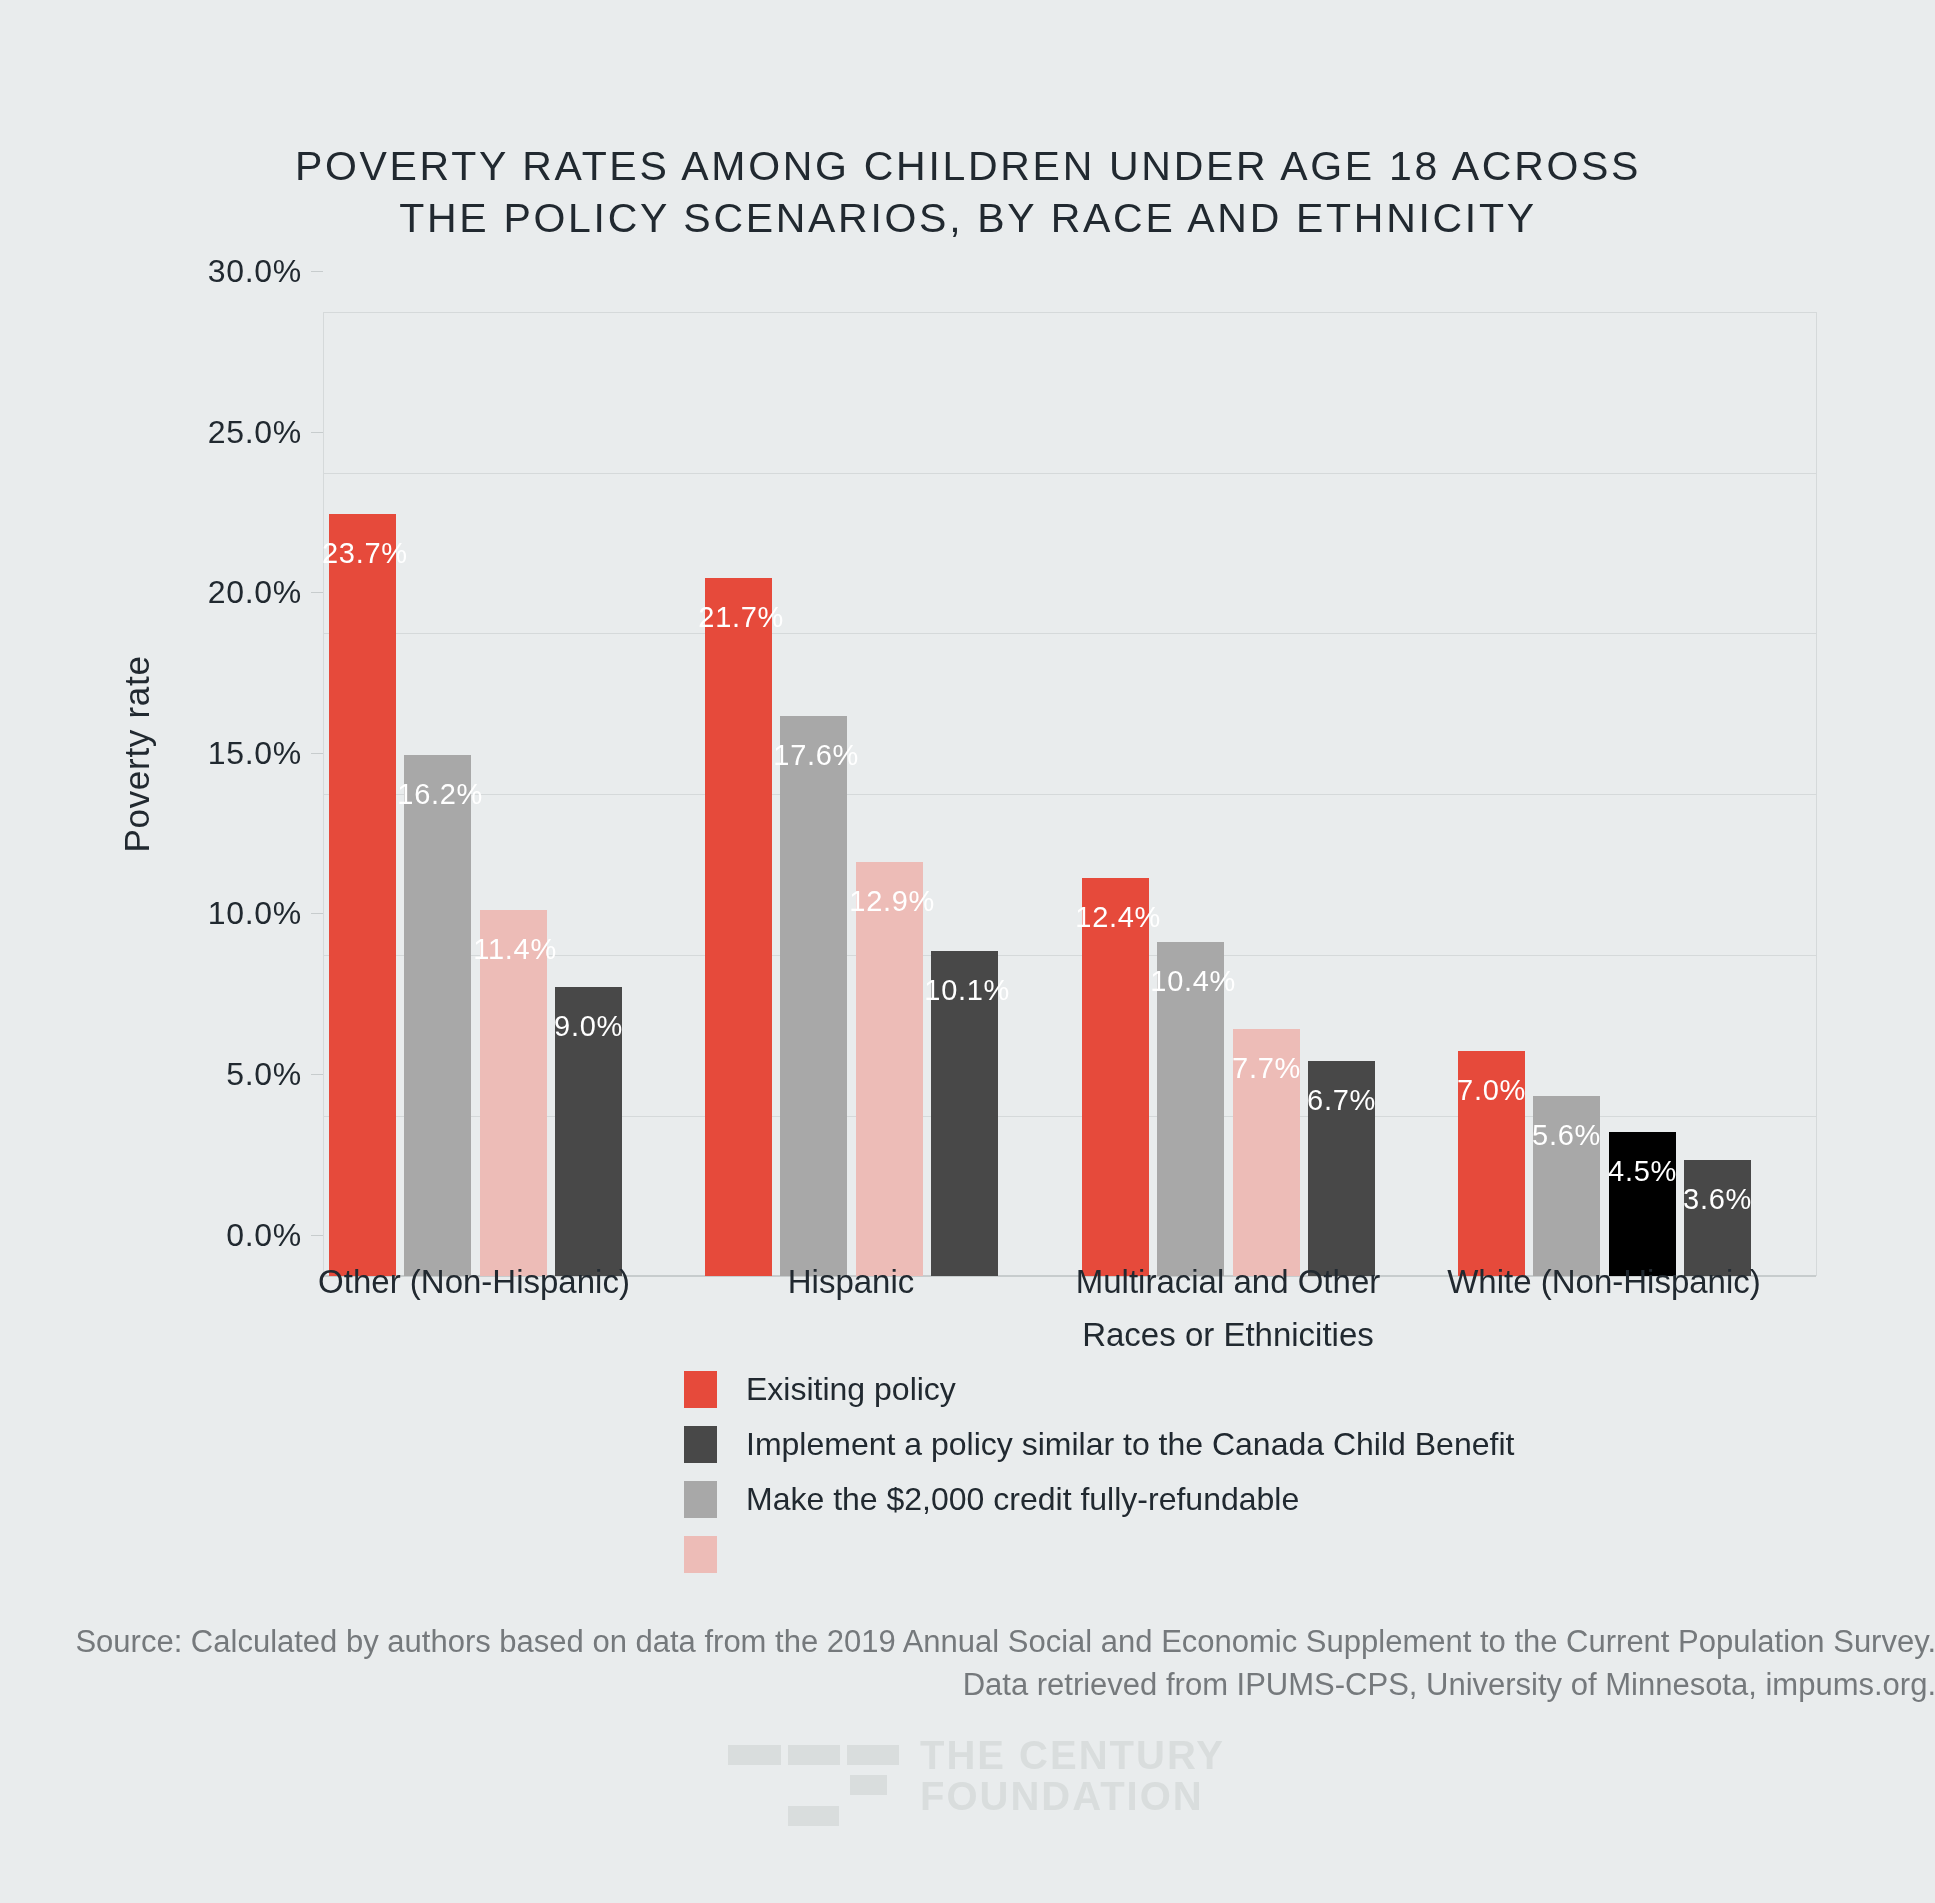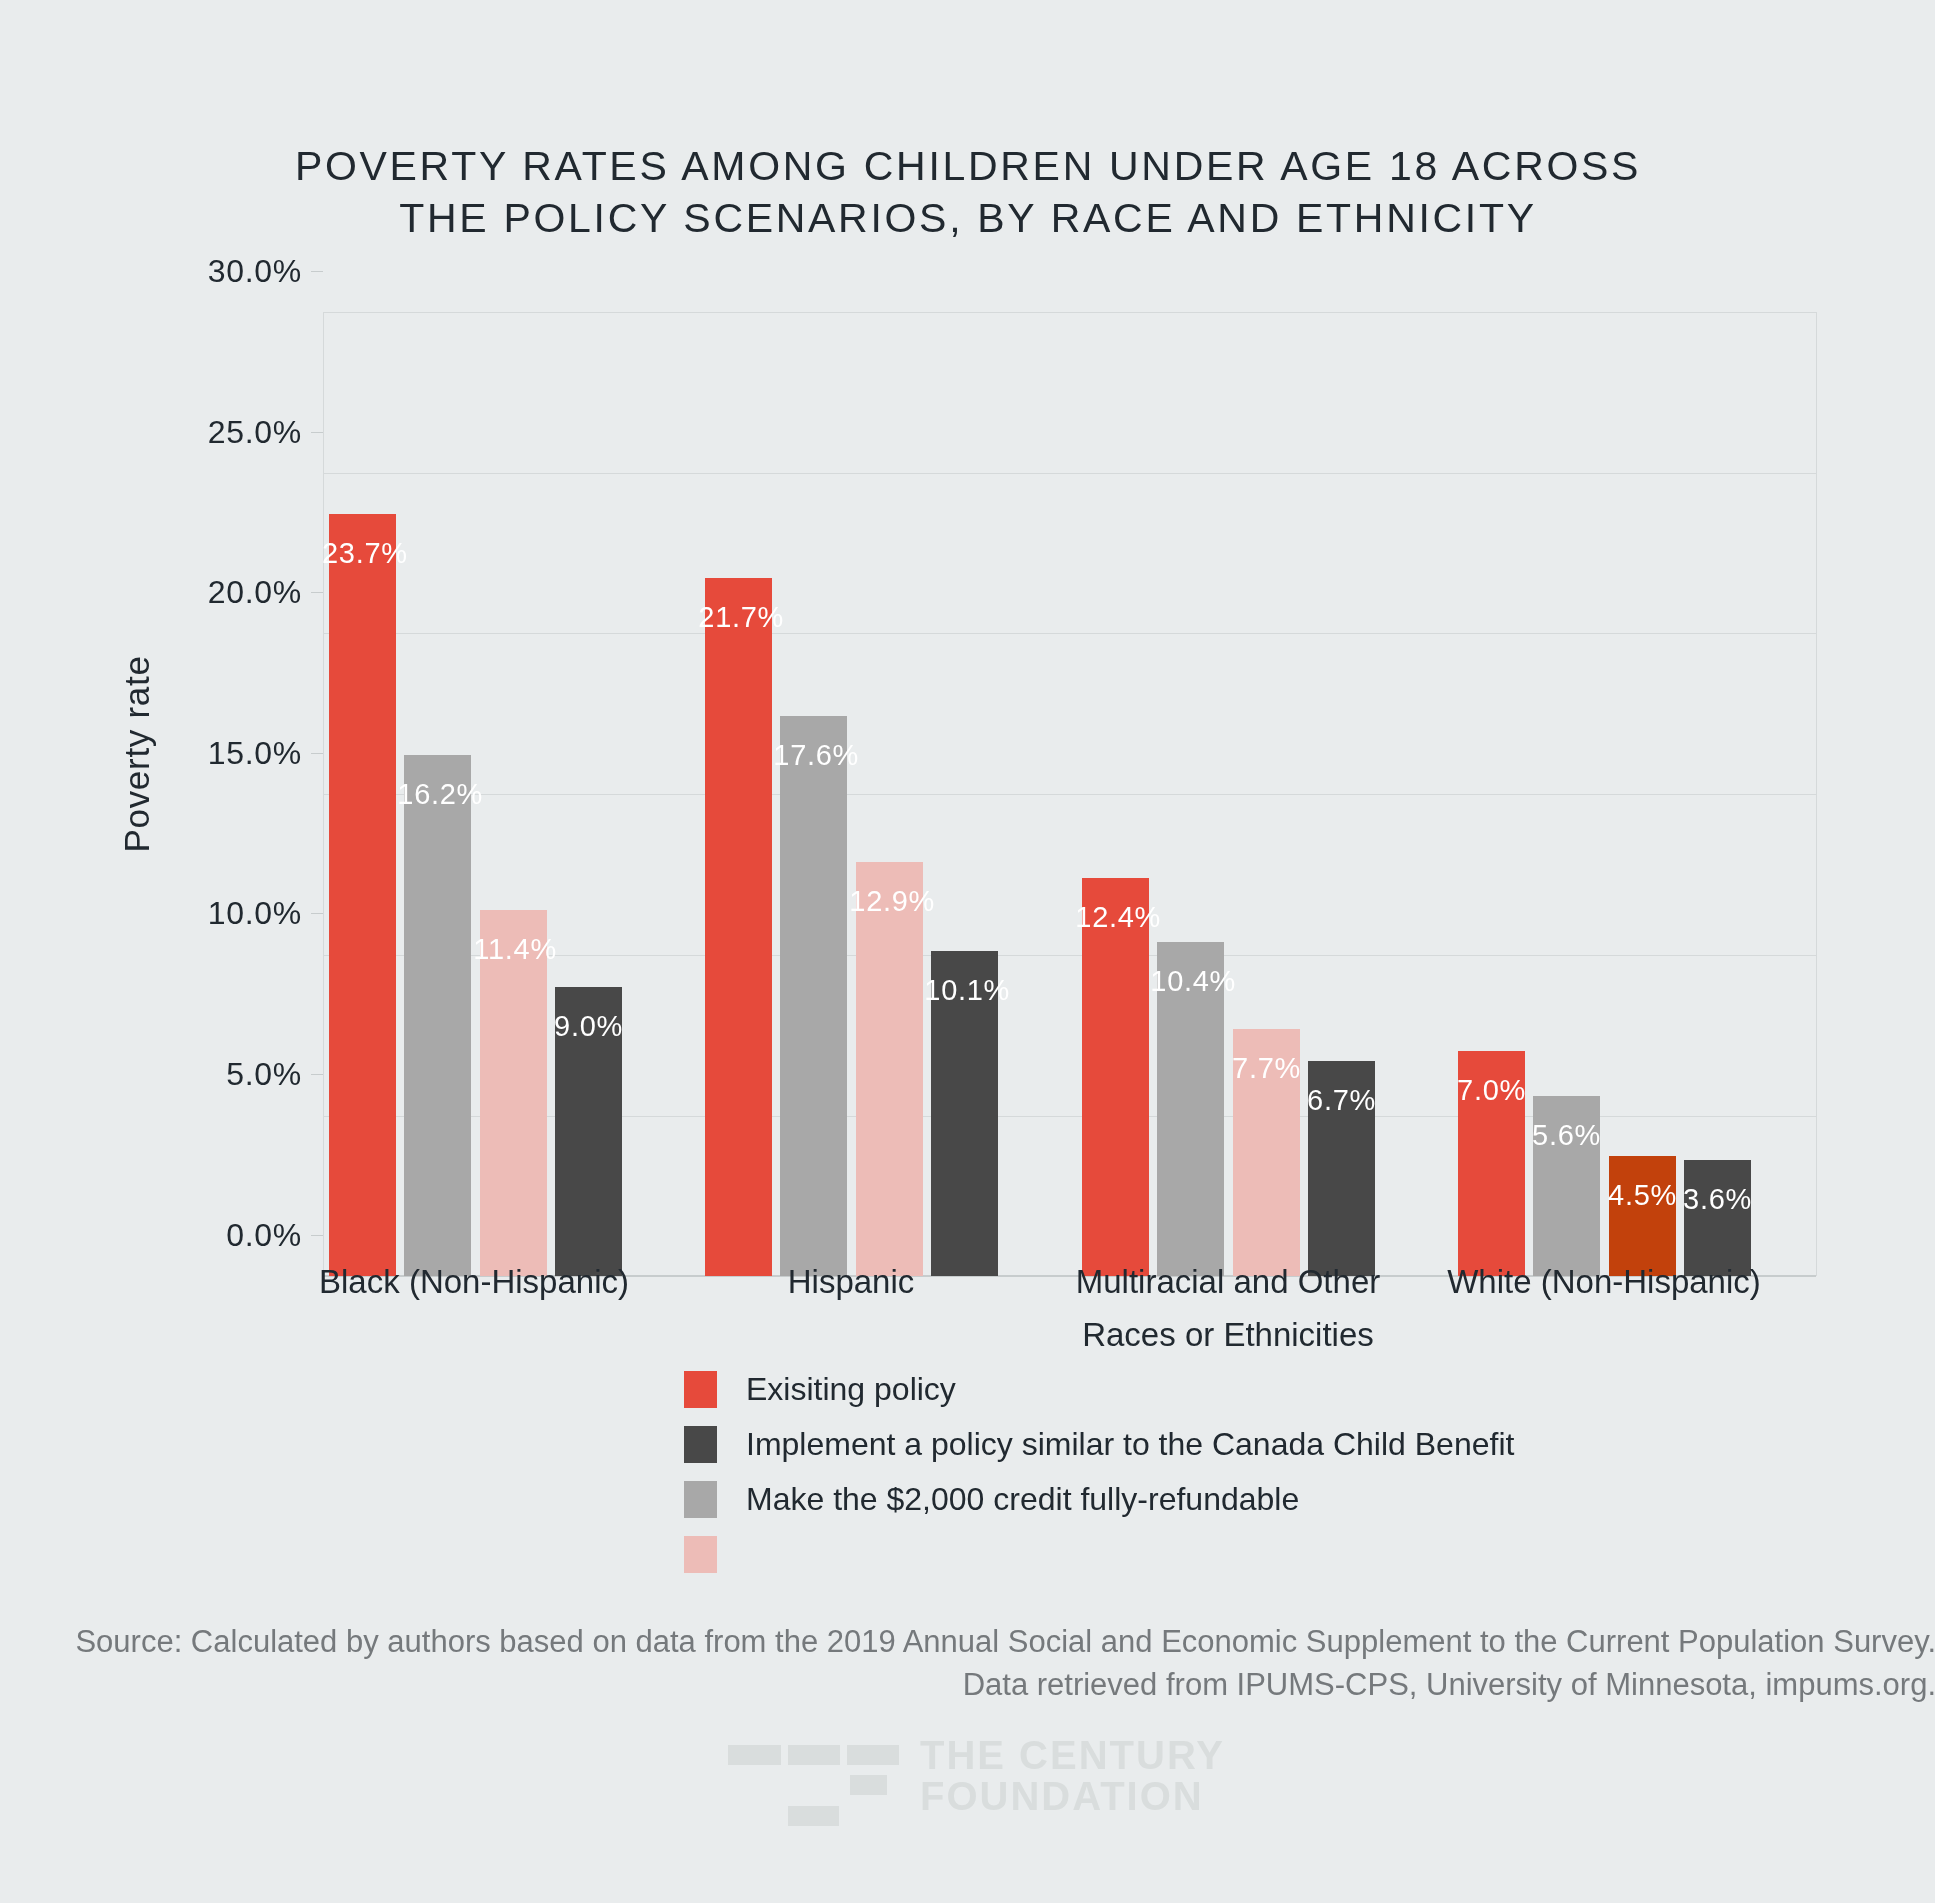--- a/index.html
+++ b/index.html
@@ -156,21 +156,21 @@
         </div>
         <div class="bar" style="left: 984px; height: 215px; background: rgb(72, 72, 72);">
           <div class="bar-value-label">6.7%</div>
         </div>
         <div class="bar" style="left: 1134px; height: 225px; background: rgb(230, 74, 59);">
           <div class="bar-value-label">7.0%</div>
         </div>
         <div class="bar" style="left: 1209px; height: 180px; background: rgb(168, 168, 168);">
           <div class="bar-value-label">5.6%</div>
         </div>
-        <div class="bar" style="left: 1285px; height: 120px; background: #c2410c;">
+        <div class="bar" style="left: 1285px; height: 144px; background: #000000;">
           <div class="bar-value-label">4.5%</div>
         </div>
         <div class="bar" style="left: 1360px; height: 116px; background: rgb(72, 72, 72);">
           <div class="bar-value-label">3.6%</div>
         </div>
       </div>
   </div>
 
   <div id="yticks">
       <div class="y-tick-label" style="left: 88px; top: 251px;">30.0%</div>
@@ -183,21 +183,21 @@
       <div class="y-tick-mark" style="left: 311px; top: 753px;"></div>
       <div class="y-tick-label" style="left: 88px; top: 893px;">10.0%</div>
       <div class="y-tick-mark" style="left: 311px; top: 913px;"></div>
       <div class="y-tick-label" style="left: 88px; top: 1054px;">5.0%</div>
       <div class="y-tick-mark" style="left: 311px; top: 1074px;"></div>
       <div class="y-tick-label" style="left: 88px; top: 1215px;">0.0%</div>
       <div class="y-tick-mark" style="left: 311px; top: 1235px;"></div>
     </div>
   <div id="cats">
       <div class="category-label" style="left: 474px;">
-        <div>Black (Non-Hispanic)</div>
+        <div>Other (Non-Hispanic)</div>
       </div>
       <div class="category-label" style="left: 851px;">
         <div>Hispanic</div>
       </div>
       <div class="category-label" style="left: 1228px;">
         <div>Multiracial and Other</div>
         <div>Races or Ethnicities</div>
       </div>
       <div class="category-label" style="left: 1604px;">
         <div>White (Non-Hispanic)</div>

